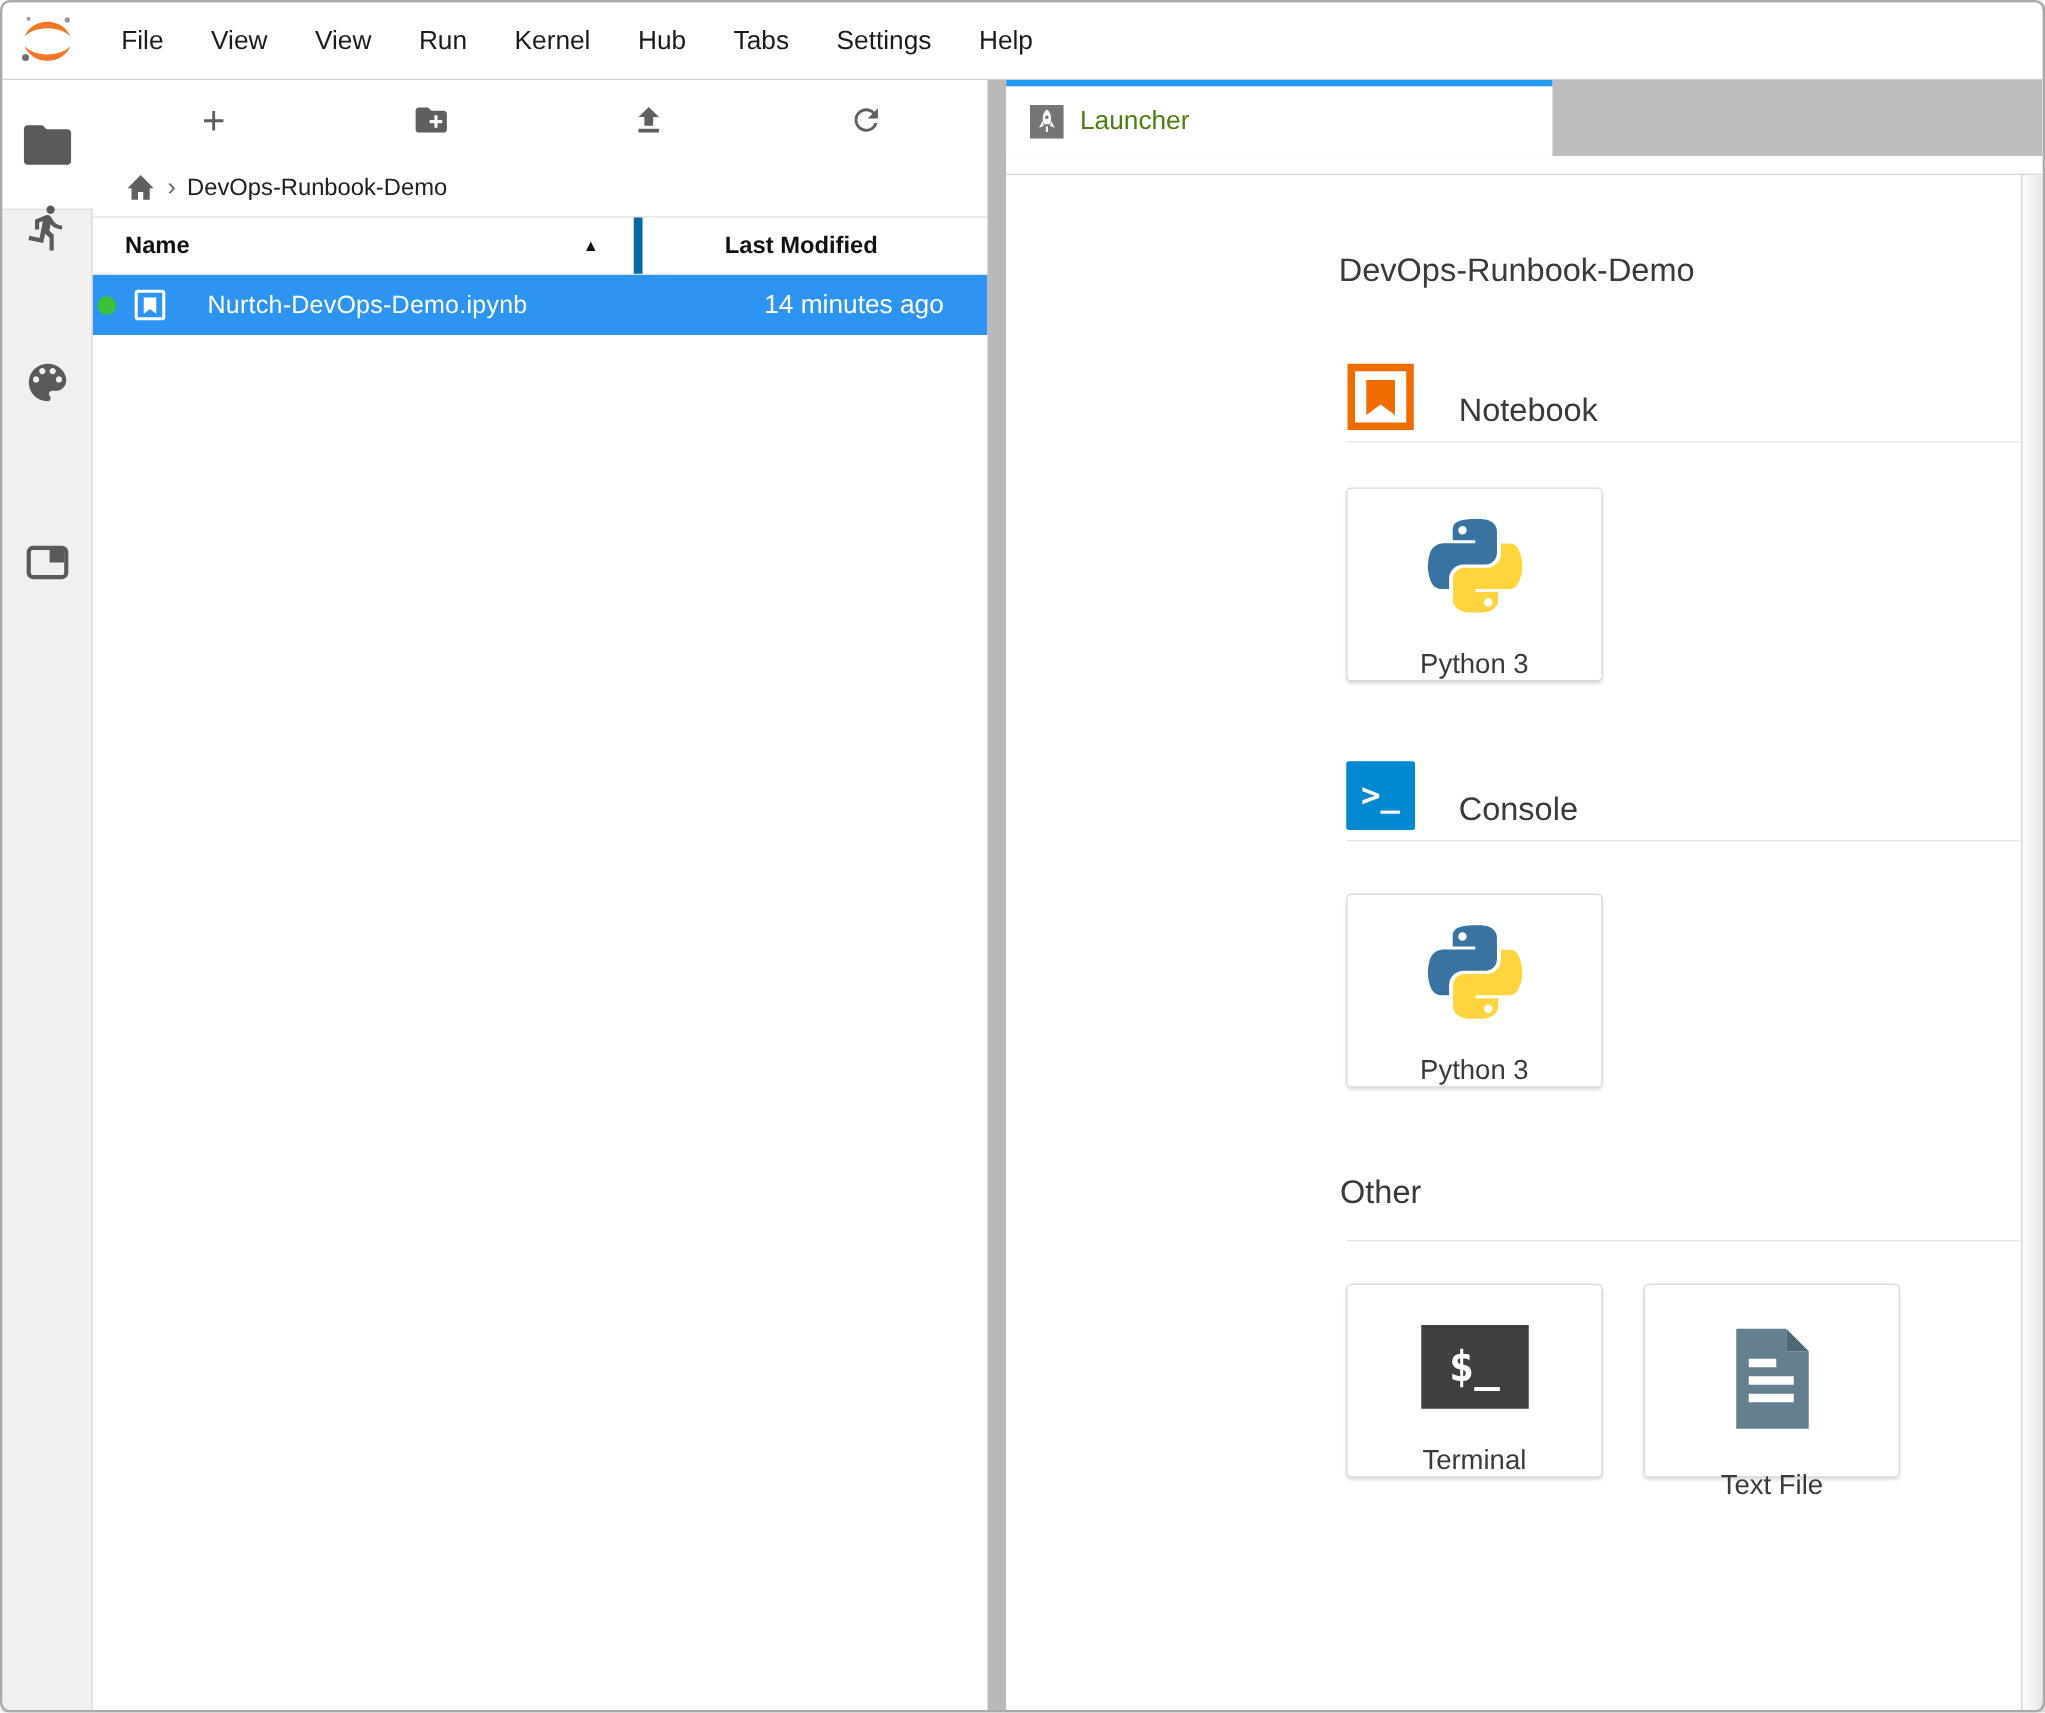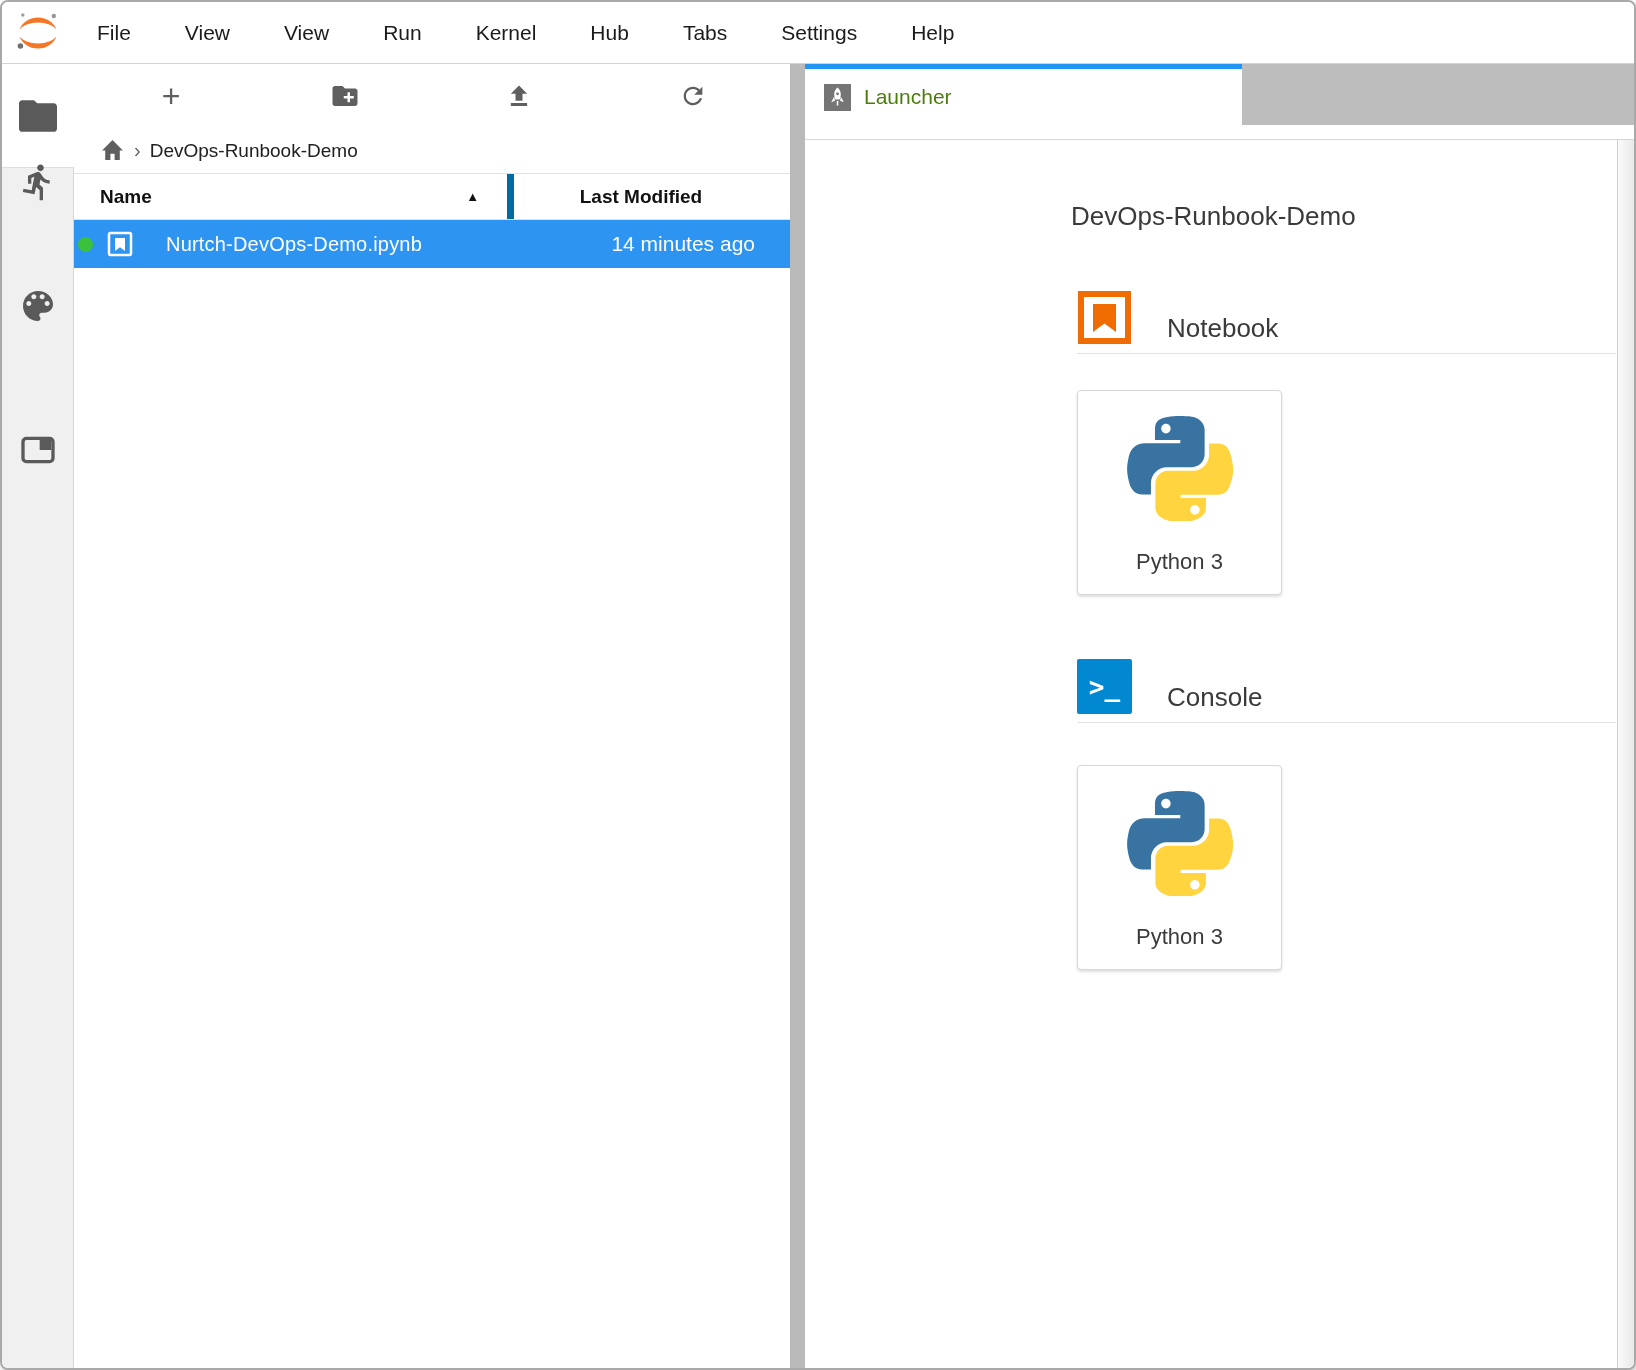--- a/index.html
+++ b/index.html
@@ -6,21 +6,21 @@
   html,body { background:#fff; }
   body { width:1636px; height:1370px; font-family:"Liberation Sans","DejaVu Sans",sans-serif; }
 
   .window { width:1636px; height:1370px; border:2px solid #a9a9a9; border-radius:8px;
             overflow:hidden; display:flex; flex-direction:column; background:#fff;
             box-shadow:1px 2px 4px rgba(0,0,0,.25); }
 
   
   .menubar { height:62px; flex:none; border-bottom:1px solid #d4d4d4; display:flex; align-items:center; background:#fff; }
   .logo { width:46px; height:46px; margin-left:13px; flex:none; }
-  .menu-items { display:flex; margin-left:36px; gap:54px; font-size:21px; color:#1b1b1b; }
+  .menu-items { display:flex; margin-left:36px; gap:38px; font-size:21px; color:#1b1b1b; }
   .menu-item { cursor:default; }
 
   
   .body { flex:1; display:flex; min-height:0; }
 
   
   .activity-bar { width:72px; flex:none; position:relative; }
   .ab-top { height:103px; background:#fff; display:flex; align-items:center; justify-content:center; }
   .ab-rest { position:absolute; top:103px; left:0; right:0; bottom:0; background:#f0f0f0;
              border-top:1px solid #dedede; border-right:1px solid #d7d7d7; }
@@ -66,21 +66,21 @@
   .section-header { display:flex; align-items:flex-end; gap:35px; }
   .sec-nb  .section-header { margin-top:56px; }
   .sec-con .section-header { margin-top:64px; }
   .sec-oth .section-header { margin-top:66px; margin-left:-5px; }
   .section-label { font-size:26px; color:#3a3a3a; line-height:34px; }
   .section-divider { border-bottom:1px solid #e4e4e4; margin-top:8px; }
   .sec-oth .section-divider { margin-top:22px; }
   .cards { display:flex; gap:33px; margin-top:36px; }
   .sec-con .cards { margin-top:42px; }
   .sec-oth .cards { margin-top:34px; }
-  .card { width:205px; height:205px; background:#fff; border:1px solid #d8d8d8; border-radius:4px;
+  .card { width:205px; height:155px; background:#fff; border:1px solid #d8d8d8; border-radius:4px;
           box-shadow:0 2px 3px rgba(0,0,0,.13); display:flex; flex-direction:column; align-items:center; cursor:pointer; }
   .card .python-logo { margin-top:22px; width:108px; height:108px; }
   .card .card-label { font-size:22px; color:#3a3a3a; margin-top:28px; }
   .card .card-label.low { margin-top:28px; }
 
   .console-sec-icon { width:55px; height:55px; background:#0288d1; border-radius:2px; color:#fff;
       display:flex; align-items:center; justify-content:center;
       font-family:"DejaVu Sans Mono","Liberation Mono",monospace; font-weight:bold; font-size:26px; letter-spacing:0; }
   .term-icon { margin-top:32px; width:86px; height:86px; background:#3f3f3f; color:#fff;
       display:flex; align-items:center; justify-content:center;
@@ -245,18 +245,42 @@
             <div class="card">
               <svg class="python-logo" viewBox="0 0 110 110">
                 <path fill="#3873A2" d="M54.6 3c-4.4 0-8.6.4-12.3 1C31.4 6 29.5 10 29.5 17.2v10.3h25.8v3.4H19.1c-7.5 0-14 4.5-16.1 13-2.4 9.8-2.5 15.9 0 26.1C4.8 77.6 9.1 83 16.5 83h8.9V71.2c0-8.5 7.4-16 16.1-16h25.7c7.1 0 12.9-5.9 12.9-13.1V17.2c0-7-5.9-12.2-12.9-13.4C62.9 3.1 59 3 54.6 3zM40.7 11c2.7 0 4.8 2.2 4.8 4.9 0 2.7-2.2 4.9-4.8 4.9-2.7 0-4.8-2.2-4.8-4.9 0-2.7 2.1-4.9 4.8-4.9z"></path>
                 <path fill="#FFD43E" d="M84.6 31v11.5c0 8.9-7.5 16.3-16.1 16.3H42.8c-7 0-12.9 6-12.9 13.1v24.5c0 7 6.1 11.1 12.9 13.1 8.2 2.4 16 2.8 25.7 0 6.5-1.9 12.9-5.7 12.9-13.1v-9.8H55.6v-3.4h38.6c7.5 0 10.3-5.2 12.9-13.1 2.7-8.1 2.6-15.8 0-26.1-1.9-7.5-5.4-13-12.9-13H84.6zM70.2 93.6c2.7 0 4.8 2.2 4.8 4.9 0 2.7-2.2 4.9-4.8 4.9-2.7 0-4.8-2.2-4.8-4.9 0-2.7 2.1-4.9 4.8-4.9z"></path>
               </svg>
               <span class="card-label">Python 3</span>
             </div>
           </div>
         </div>
 
+        <div class="section sec-oth">
+          <div class="section-header">
+            <span class="section-label">Other</span>
+          </div>
+          <div class="section-divider"></div>
+          <div class="cards">
+            <div class="card">
+              <div class="term-icon">$_</div>
+              <span class="card-label low">Terminal</span>
+            </div>
+            <div class="card">
+              <span class="tf-icon">
+                <svg width="82" height="88" viewBox="0 0 41 44">
+                  <path d="M6 2H26V11H35V42H6Z" fill="#64808E"></path>
+                  <path d="M26 2l9 9h-9z" fill="#4E6875"></path>
+                  <rect x="11" y="14" width="11" height="3.4" fill="#fff"></rect>
+                  <rect x="11" y="21" width="18" height="3.4" fill="#fff"></rect>
+                  <rect x="11" y="28" width="18" height="3.4" fill="#fff"></rect>
+                </svg>
+              </span>
+              <span class="card-label low">Text File</span>
+            </div>
+          </div>
+        </div>
 
       </div>
     </div>
 
   </div>
 </div>
 
 </body></html>

